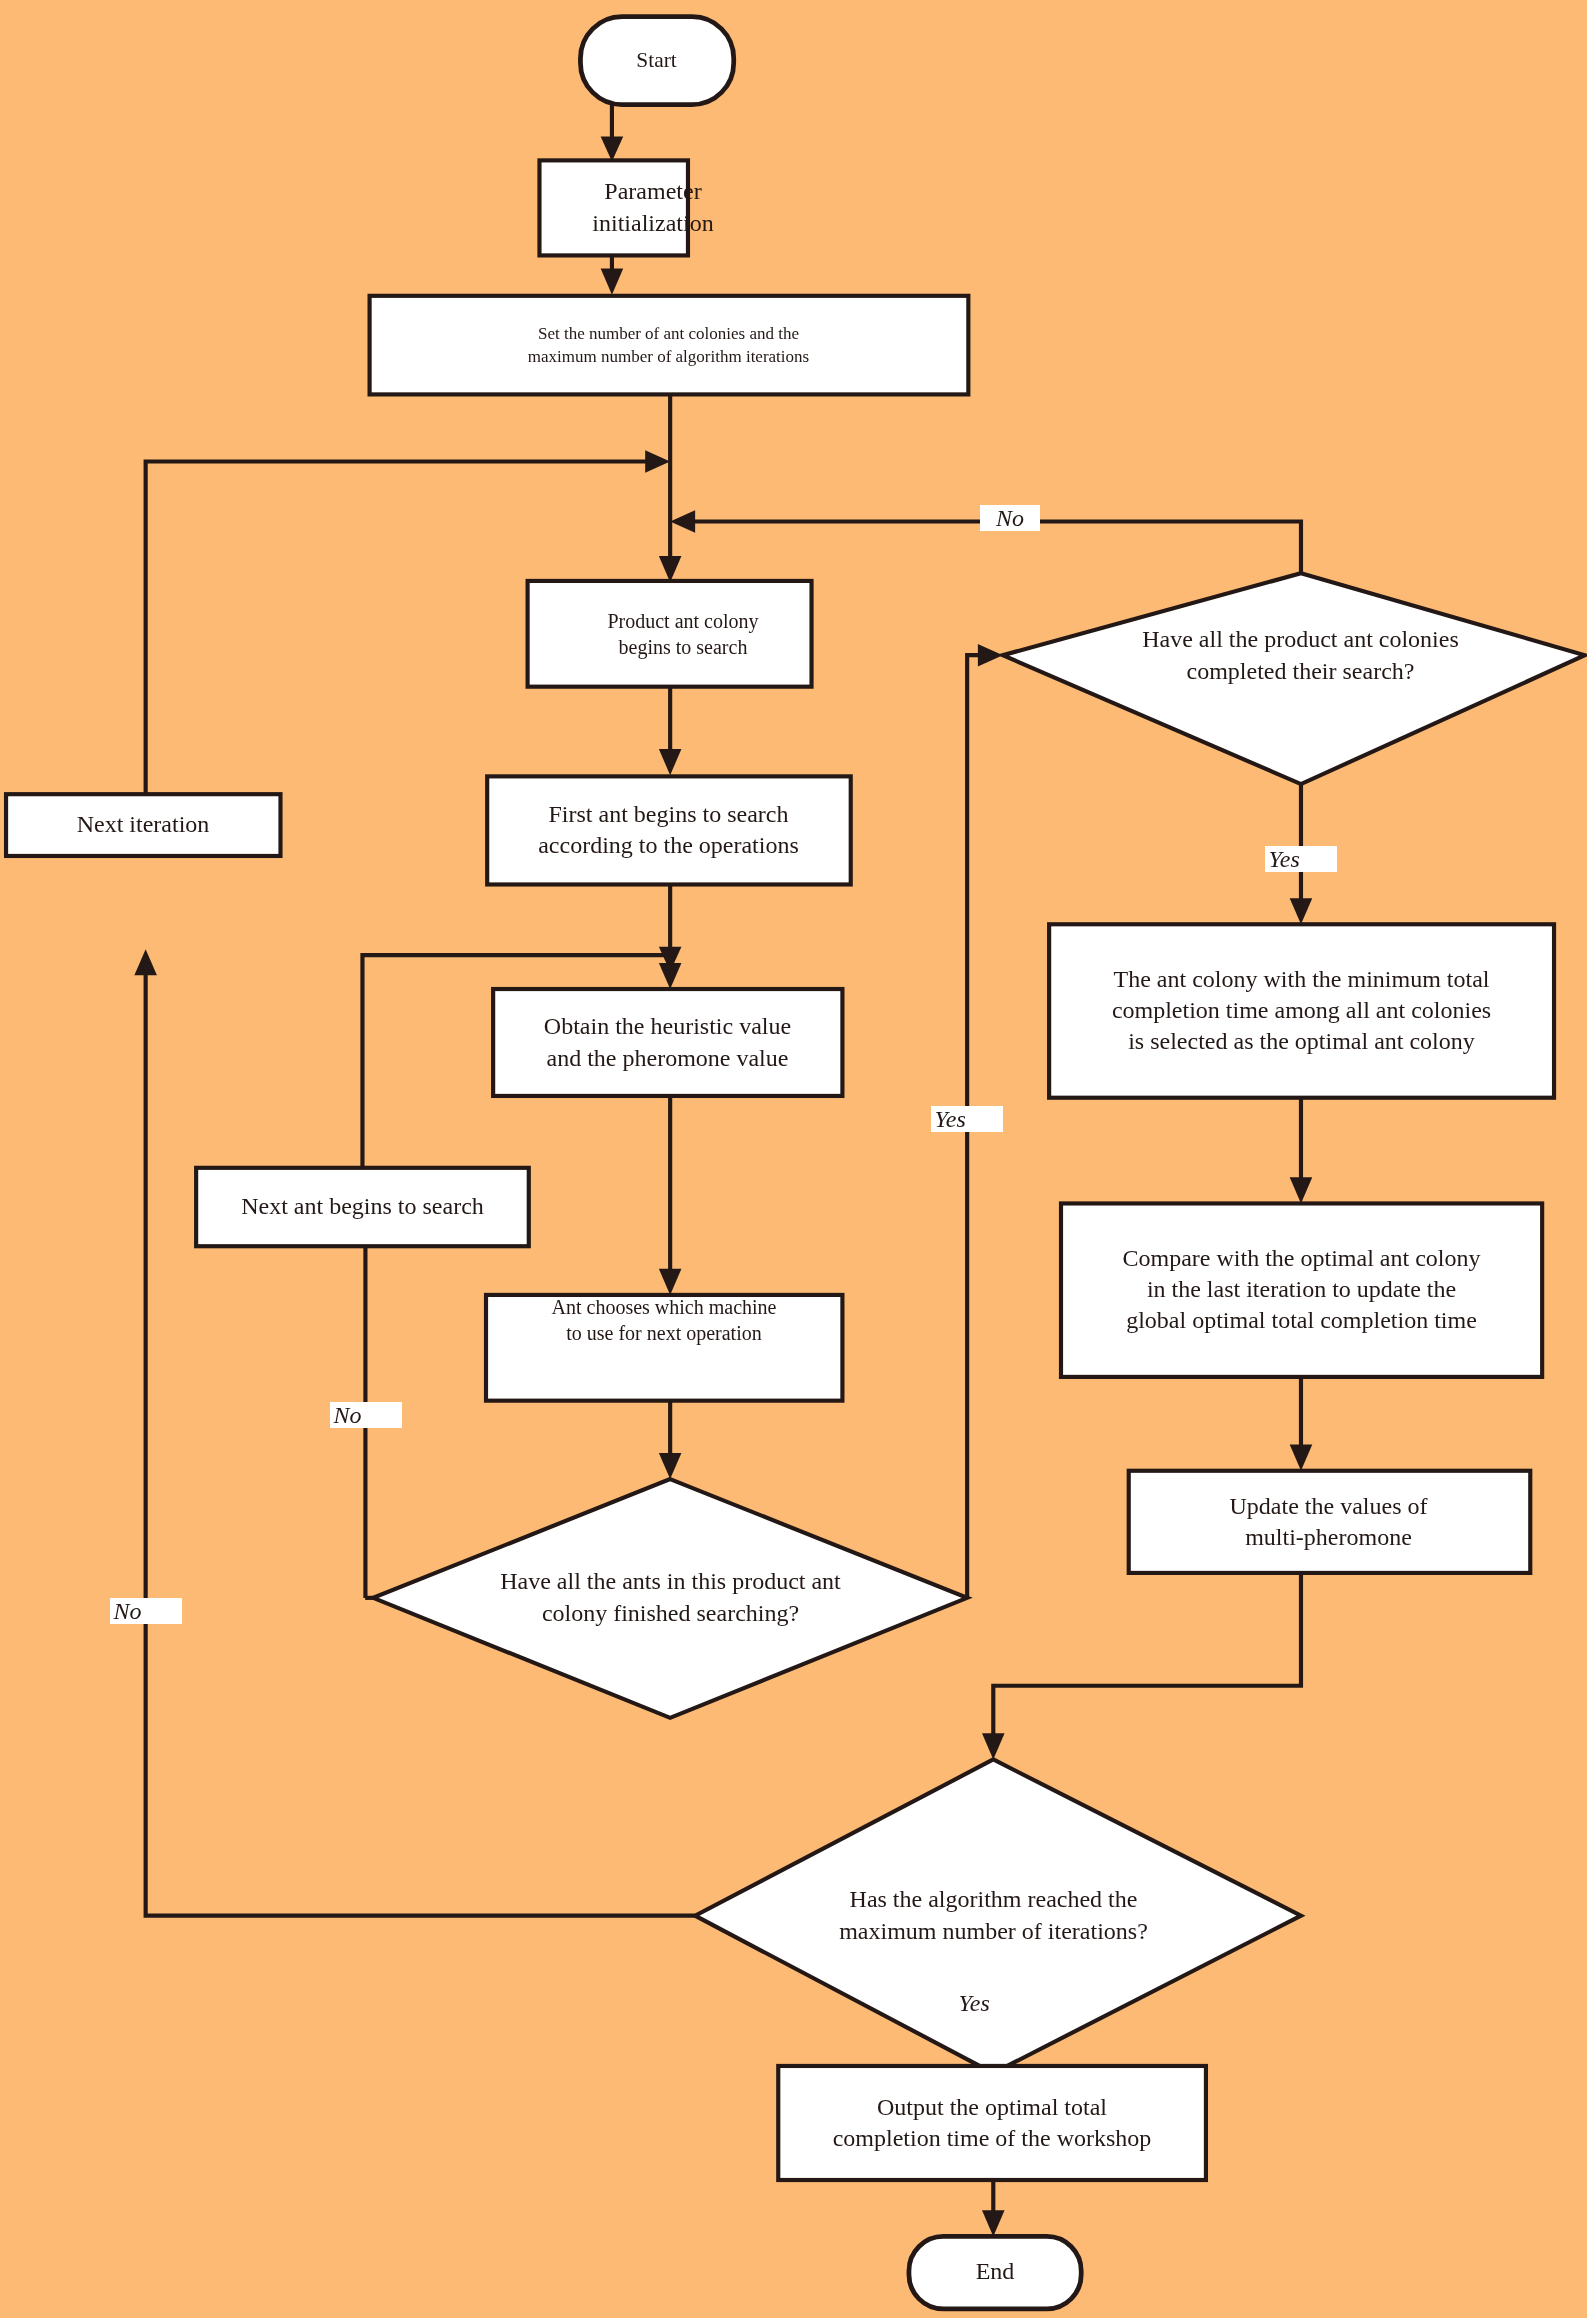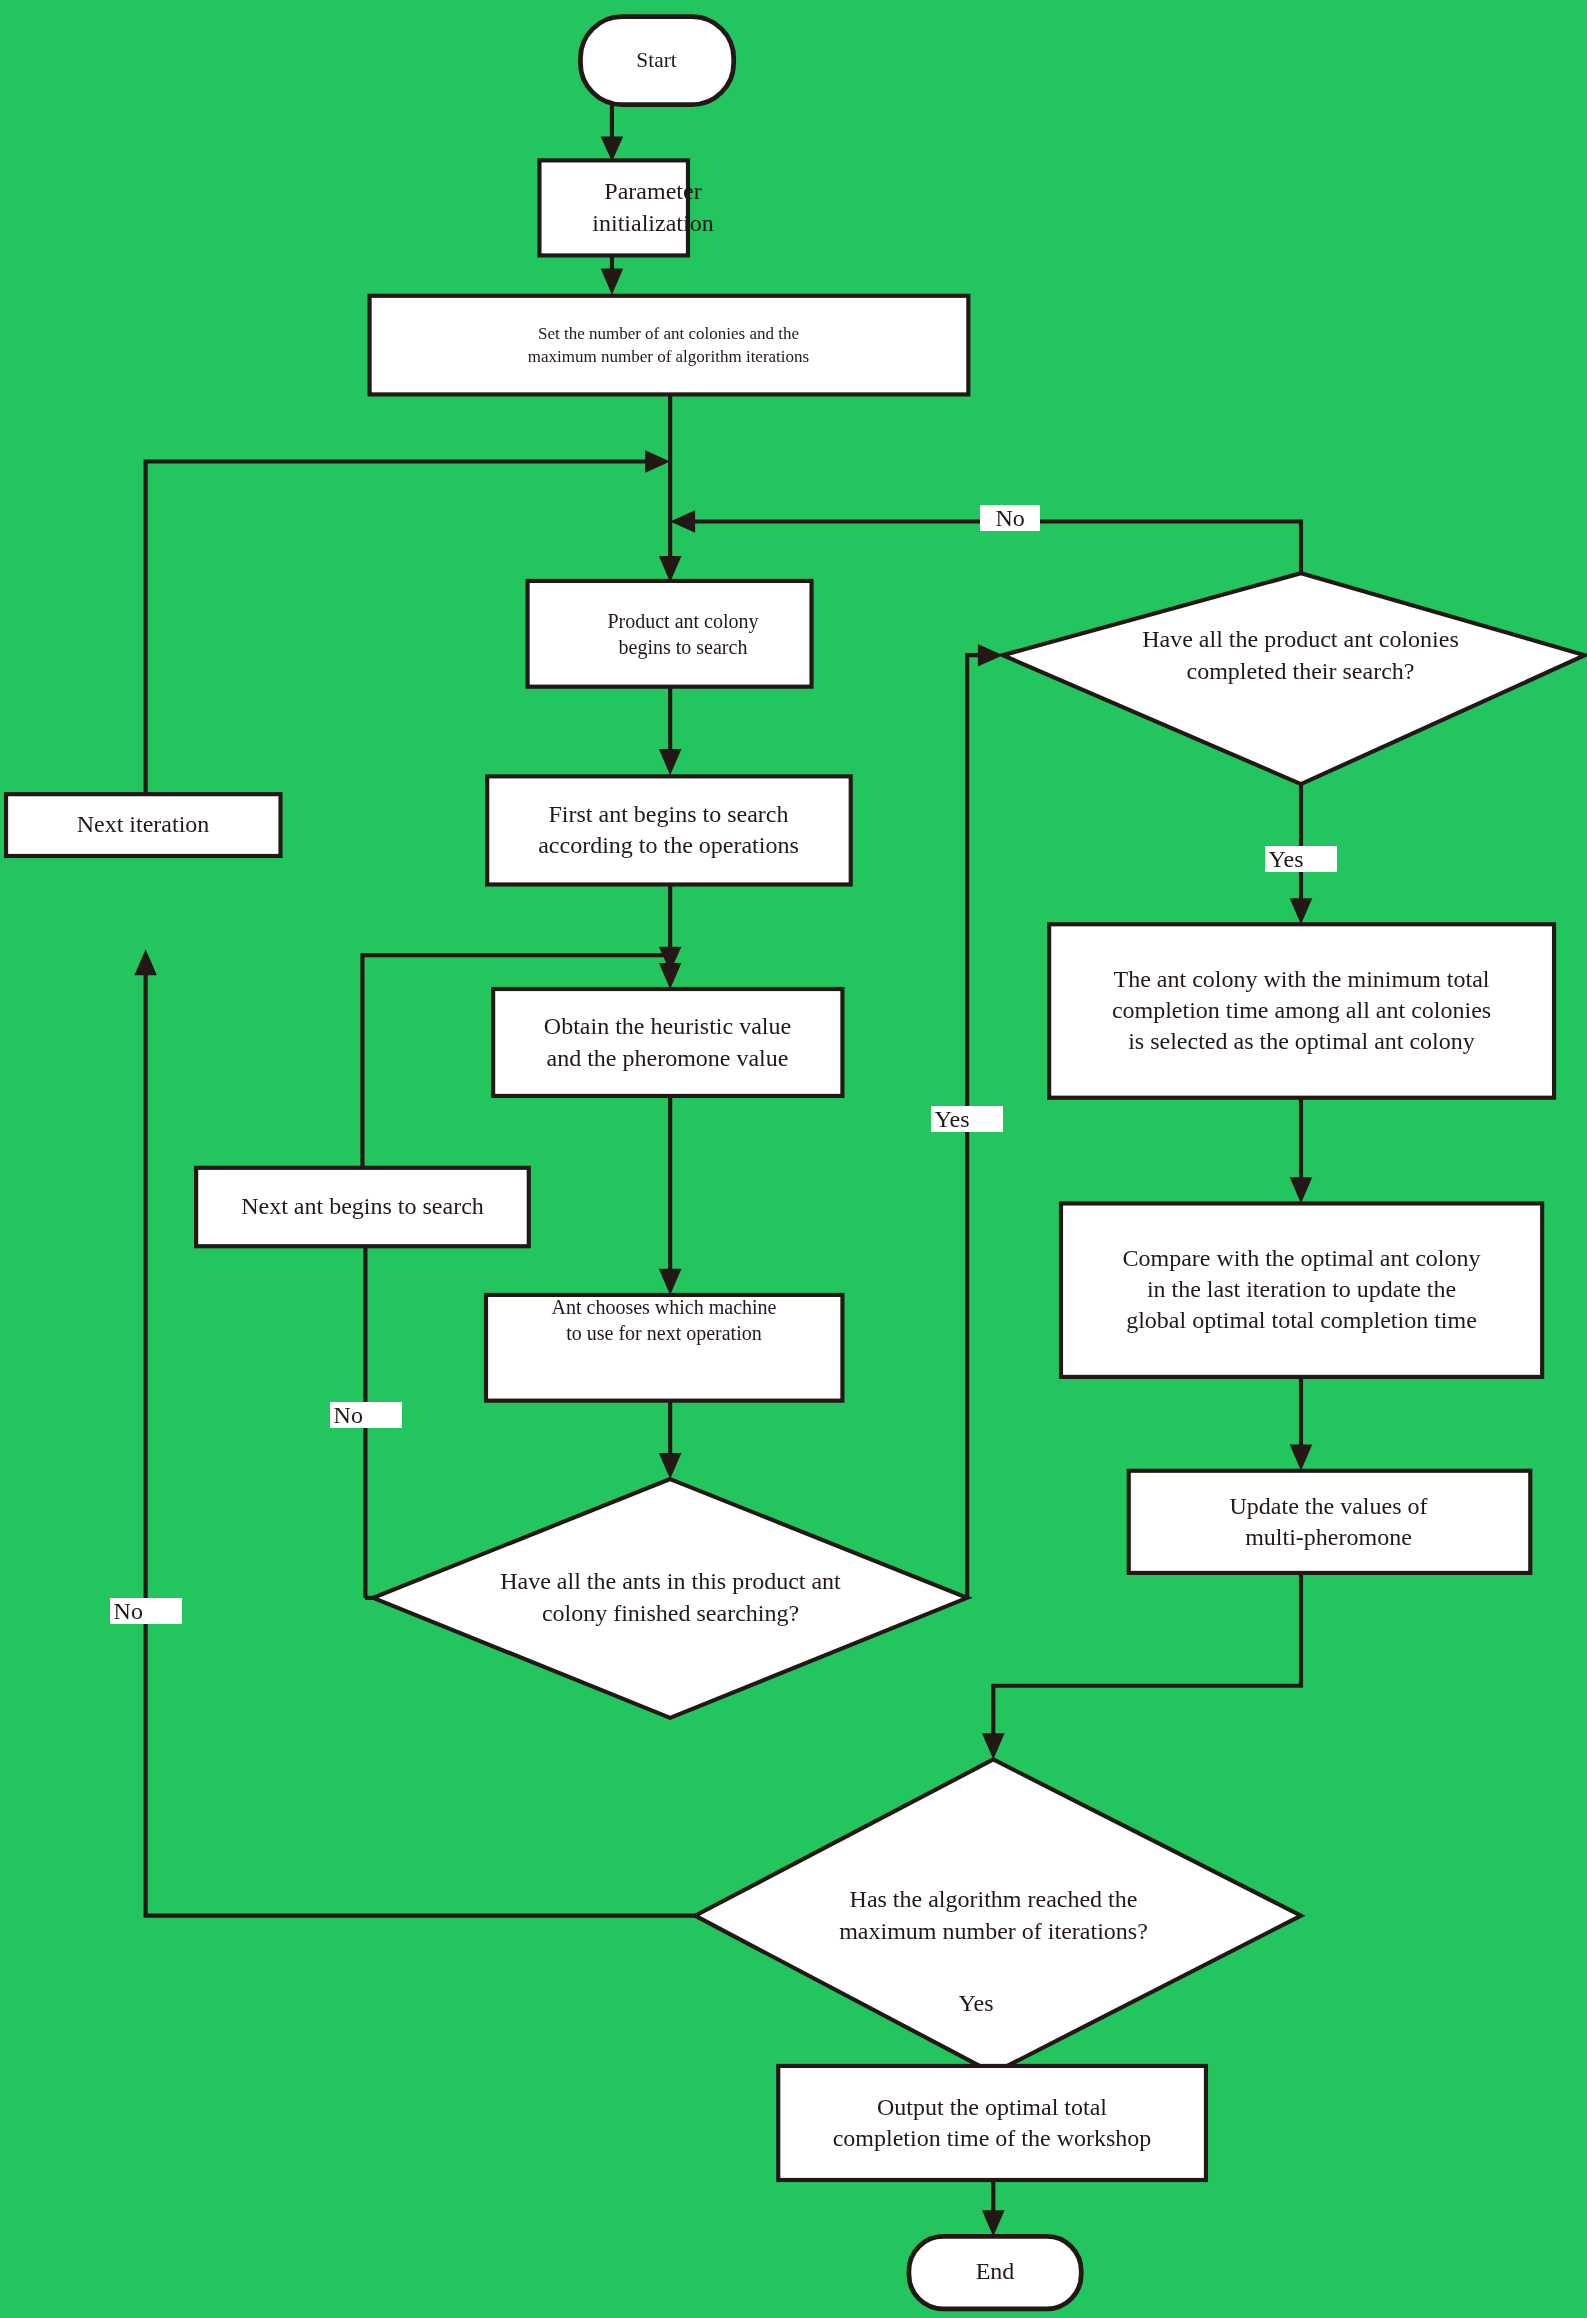--- a/index.html
+++ b/index.html
@@ -4,21 +4,21 @@
 <style>
   html, body {
     margin: 0;
     padding: 0;
     background: #ffffff;
   }
   #flowchart-root {
     position: relative;
     width: 1588px;
     height: 2319px;
-    background: #22c55e;
+    background: #fdba74;
     font-family: "Liberation Serif", "DejaVu Serif", serif;
   }
   svg.chart-canvas {
     position: absolute;
     top: 0; left: 0;
     width: 1588px;
     height: 2319px;
     display: block;
   }
   .node-shape {
@@ -53,20 +53,21 @@
     pointer-events: none;
   }
   .edge-label {
     position: absolute;
     color: #231815;
     font-family: "Liberation Serif", "DejaVu Serif", serif;
     background: #ffffff;
     text-align: center;
     line-height: 1;
     padding: 1.2px 3.6px;
+    font-style: italic;
   }
 </style>
 </head>
 <body>
 
 <div id="flowchart-root">
 
   <svg class="chart-canvas" viewBox="0 0 2673 3904">
 
     <g>

